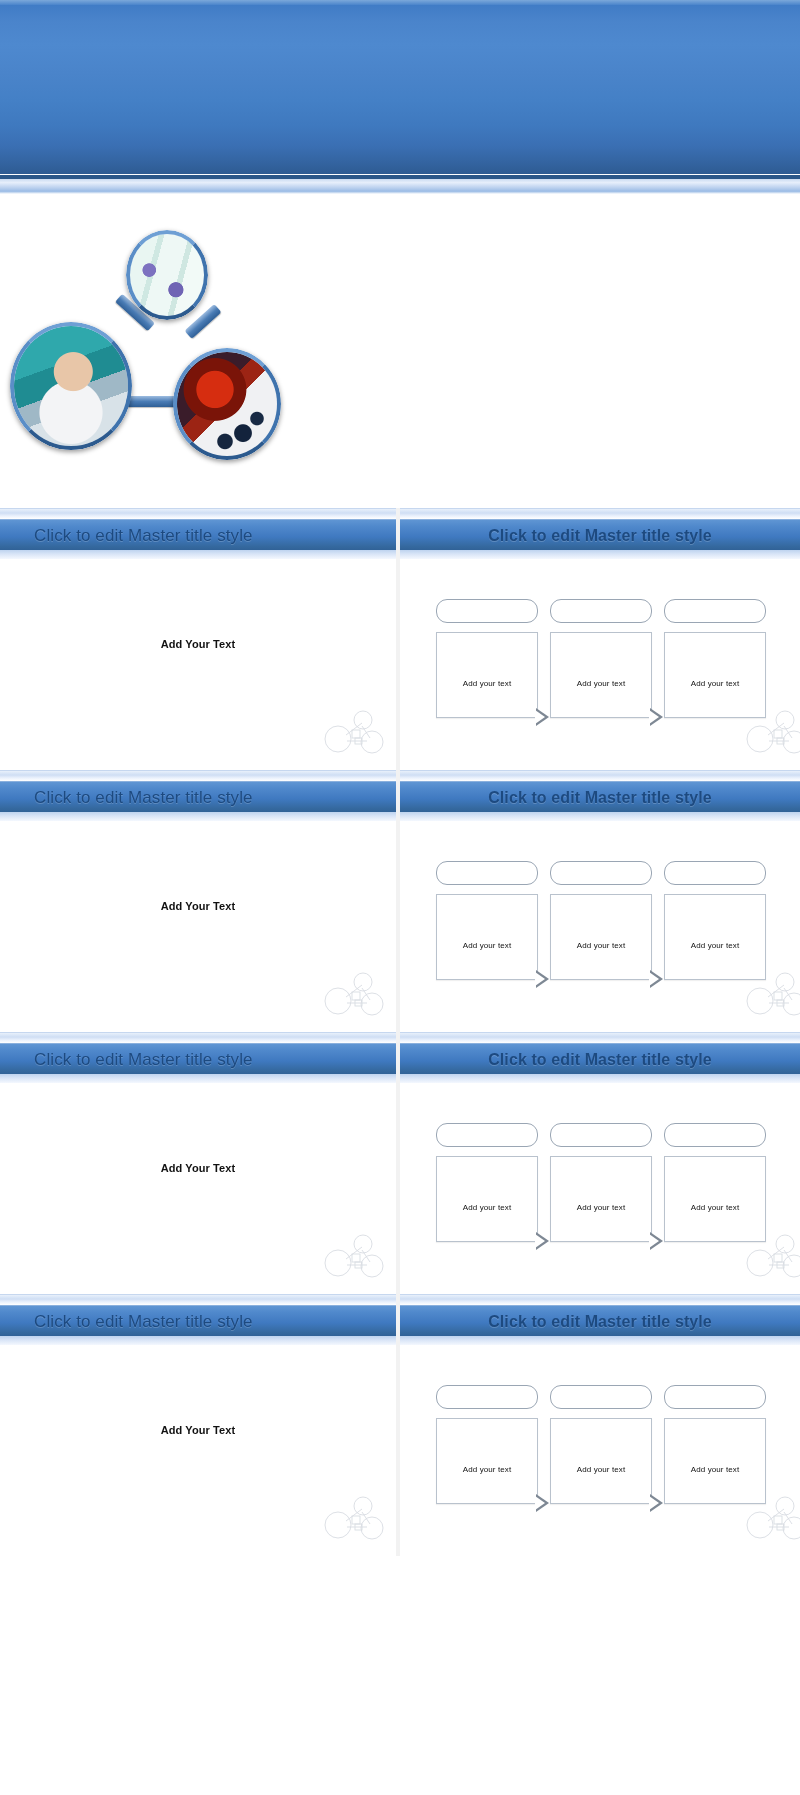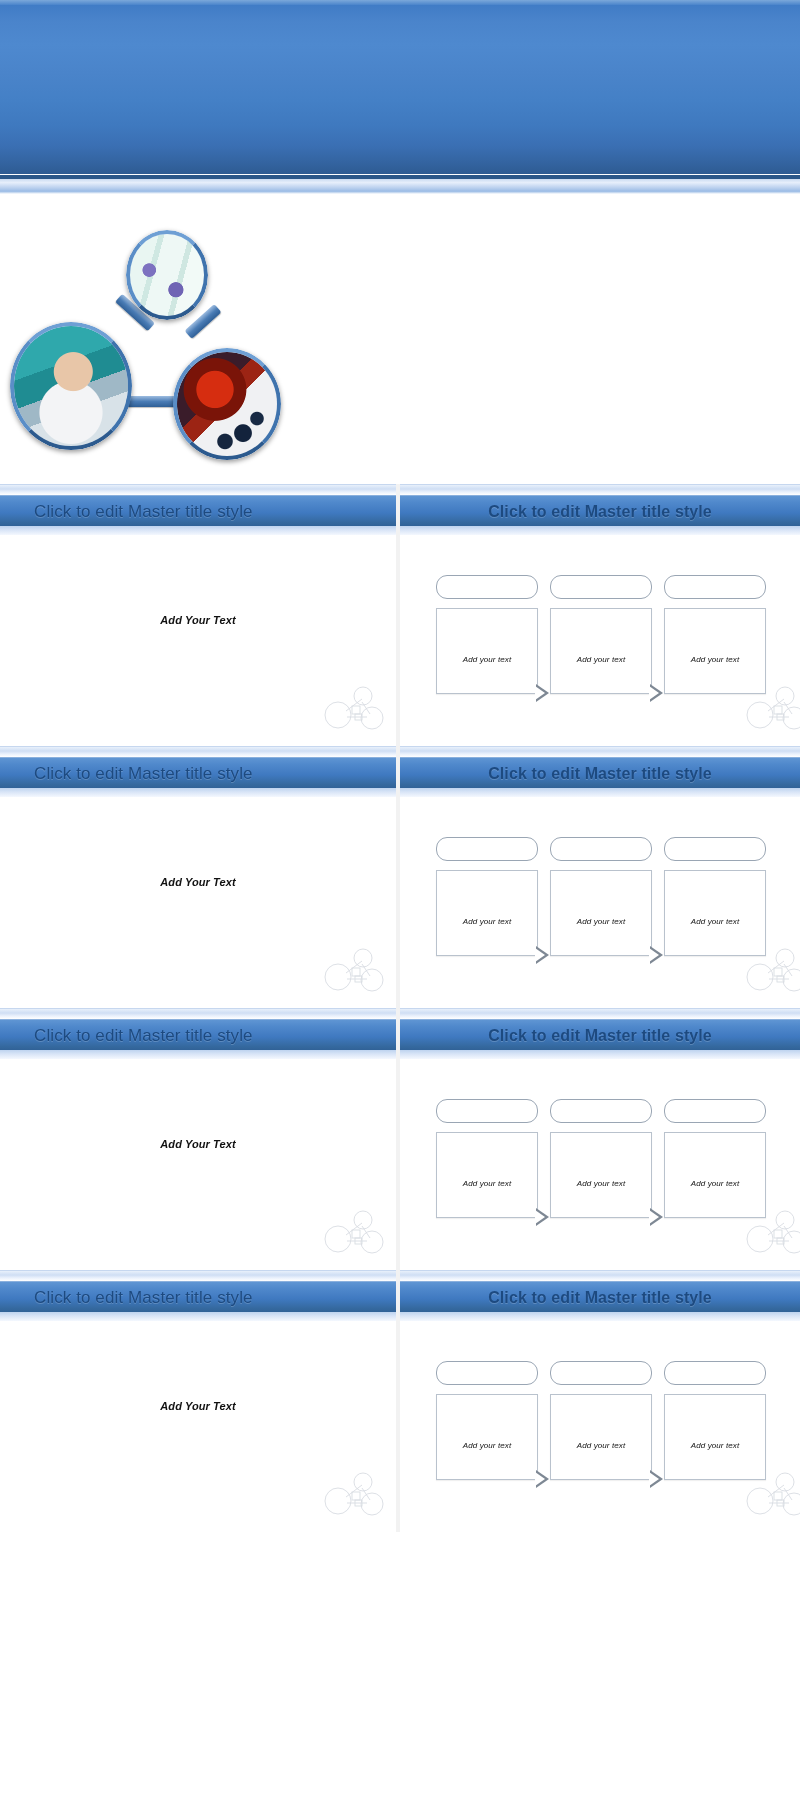--- a/index.html
+++ b/index.html
@@ -65,21 +65,21 @@
   .nC .img{position:absolute;inset:4px;border-radius:50%;
      background:
        radial-gradient(circle at 66% 78%, #13233c 0 8%, transparent 9%),
        radial-gradient(circle at 48% 86%, #16263f 0 7%, transparent 8%),
        radial-gradient(circle at 80% 64%, #182a44 0 6%, transparent 7%),
        radial-gradient(circle at 38% 36%, #d62d10 0 20%, #7a1408 21% 34%, transparent 35%),
        linear-gradient(135deg,#3a1c2a 0 40%, #9c2414 40% 52%, #f0f1f3 52% 100%);
   }
 
   
-  .grid{position:absolute;left:0;top:484px;width:800px;}
+  .grid{position:absolute;left:0;top:508px;width:800px;}
   .row{position:relative;width:800px;height:262px;}
   .slide{position:absolute;top:0;height:262px;background:#fff;overflow:hidden;}
   .slide-l{left:0;width:396px;}
   .slide-r{left:400px;width:400px;}
   .gutter{position:absolute;top:0;width:4px;height:262px;background:#f2f2f2;}
 
   
   .rail{position:absolute;left:0;right:0;top:0;height:10px;
     background:linear-gradient(to bottom,#e8f0fb 0%,#cfdef4 40%,#eaf1fc 70%,#ffffff 100%);
     border-top:1px solid #c6d7ef;}
@@ -95,21 +95,21 @@
     position:absolute;left:0;right:0;top:42px;height:9px;
     background:linear-gradient(to bottom,#bed3ef 0%,#d9e5f7 45%,#f4f8fe 100%);
   }
   .title-text{
     color:#1d4a80;font-size:17px;letter-spacing:.1px;white-space:nowrap;
     text-shadow:0 1px 0 rgba(255,255,255,.18);
   }
   .slide-l .title-text{padding-left:34px;font-weight:400;}
   .slide-r .title-text{width:100%;text-align:center;font-weight:bold;font-size:16px;}
 
-  .body{position:absolute;left:0;right:0;top:52px;bottom:0;font-style:italic;}
+  .body{position:absolute;left:0;right:0;top:52px;bottom:0;}
 
   
   .add-your-text{
     position:absolute;left:0;right:0;top:78px;text-align:center;
     font-size:11px;font-weight:bold;color:#111;letter-spacing:.1px;
   }
 
   
   .pills{position:absolute;left:36px;top:39px;width:330px;display:flex;gap:12px;}
   .pill{width:102px;height:22px;border:1px solid #9aa6b4;border-radius:11px;background:#fff;}

